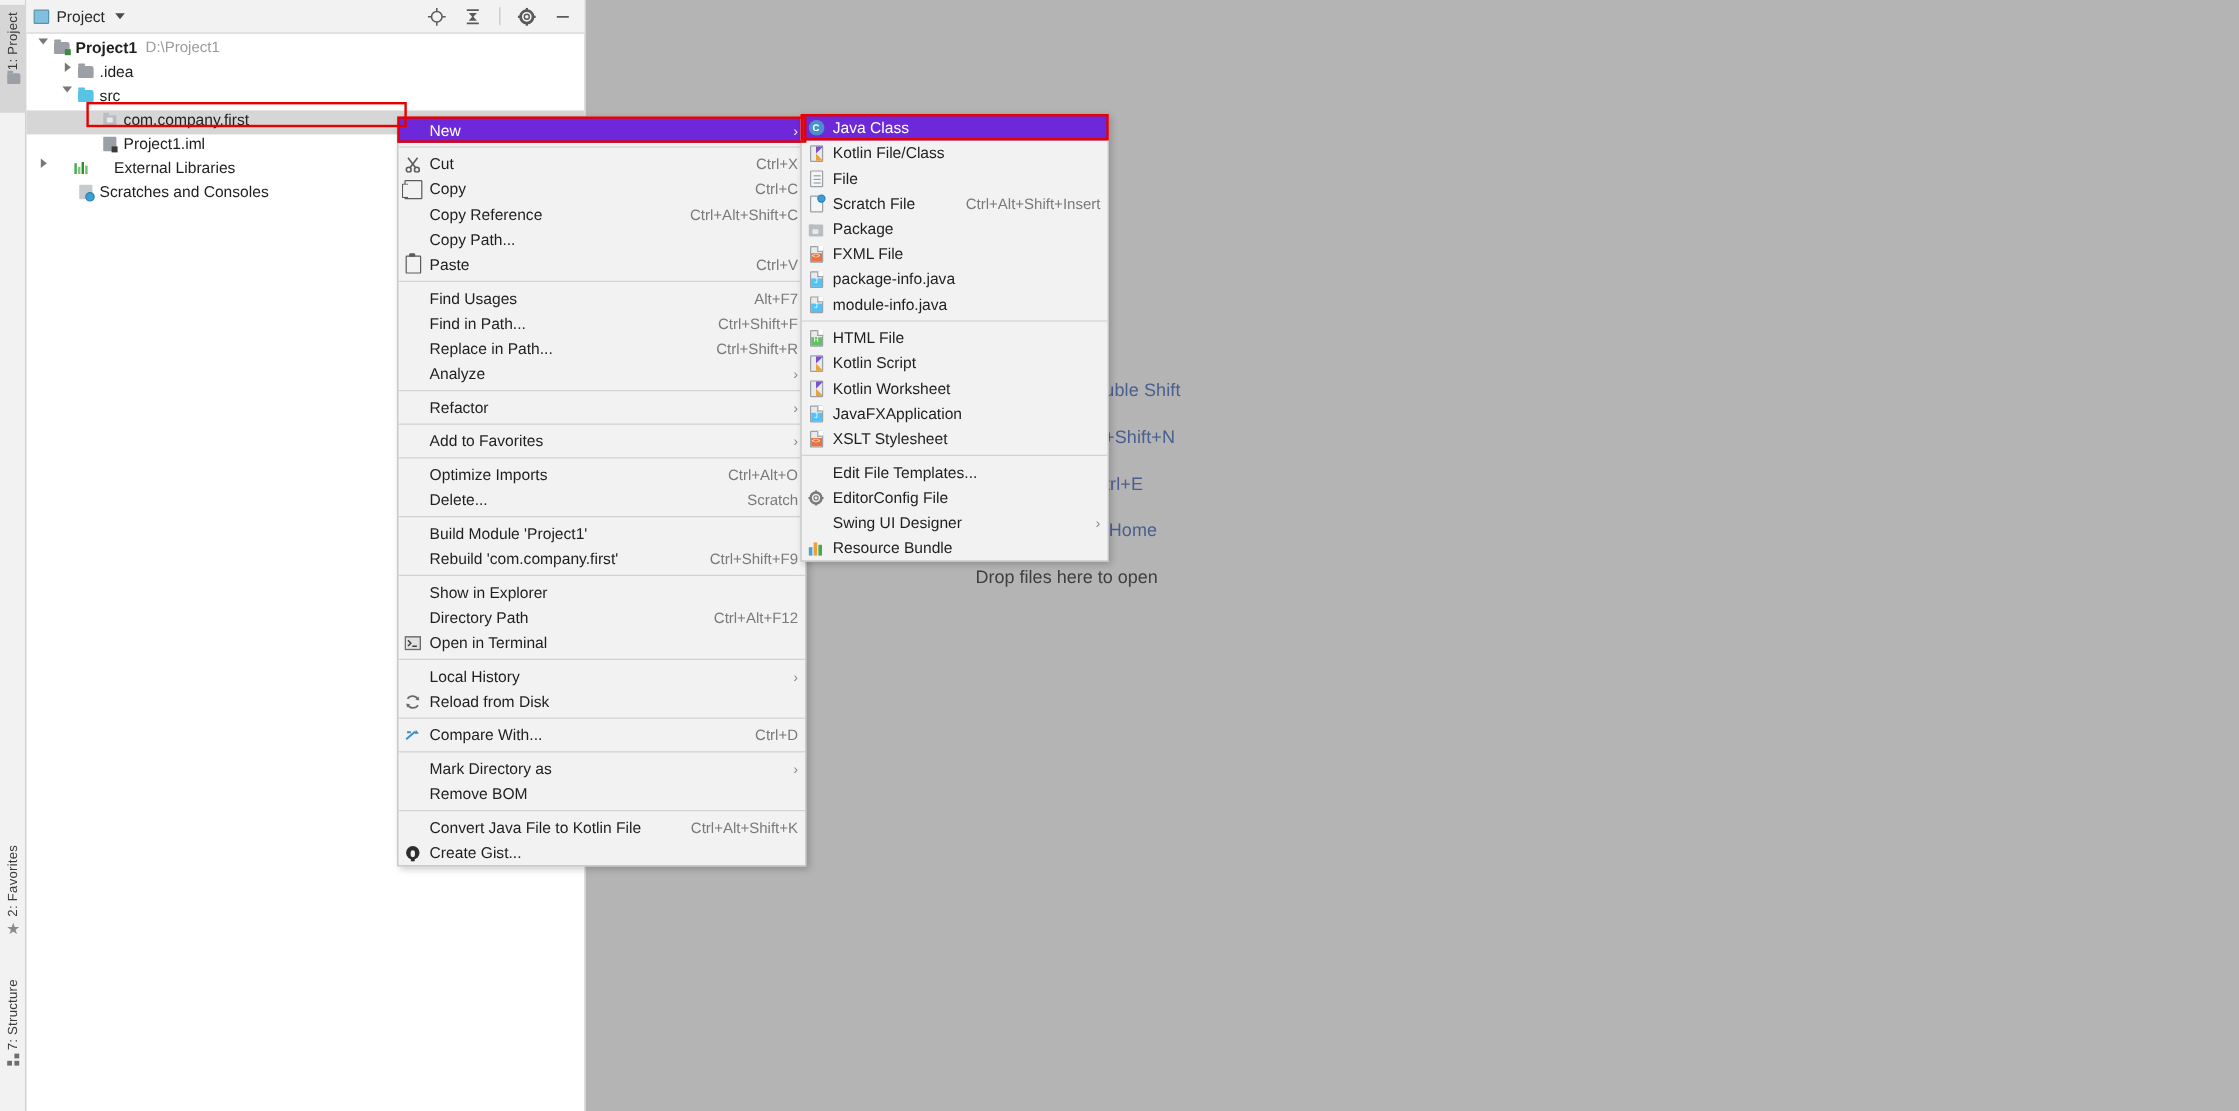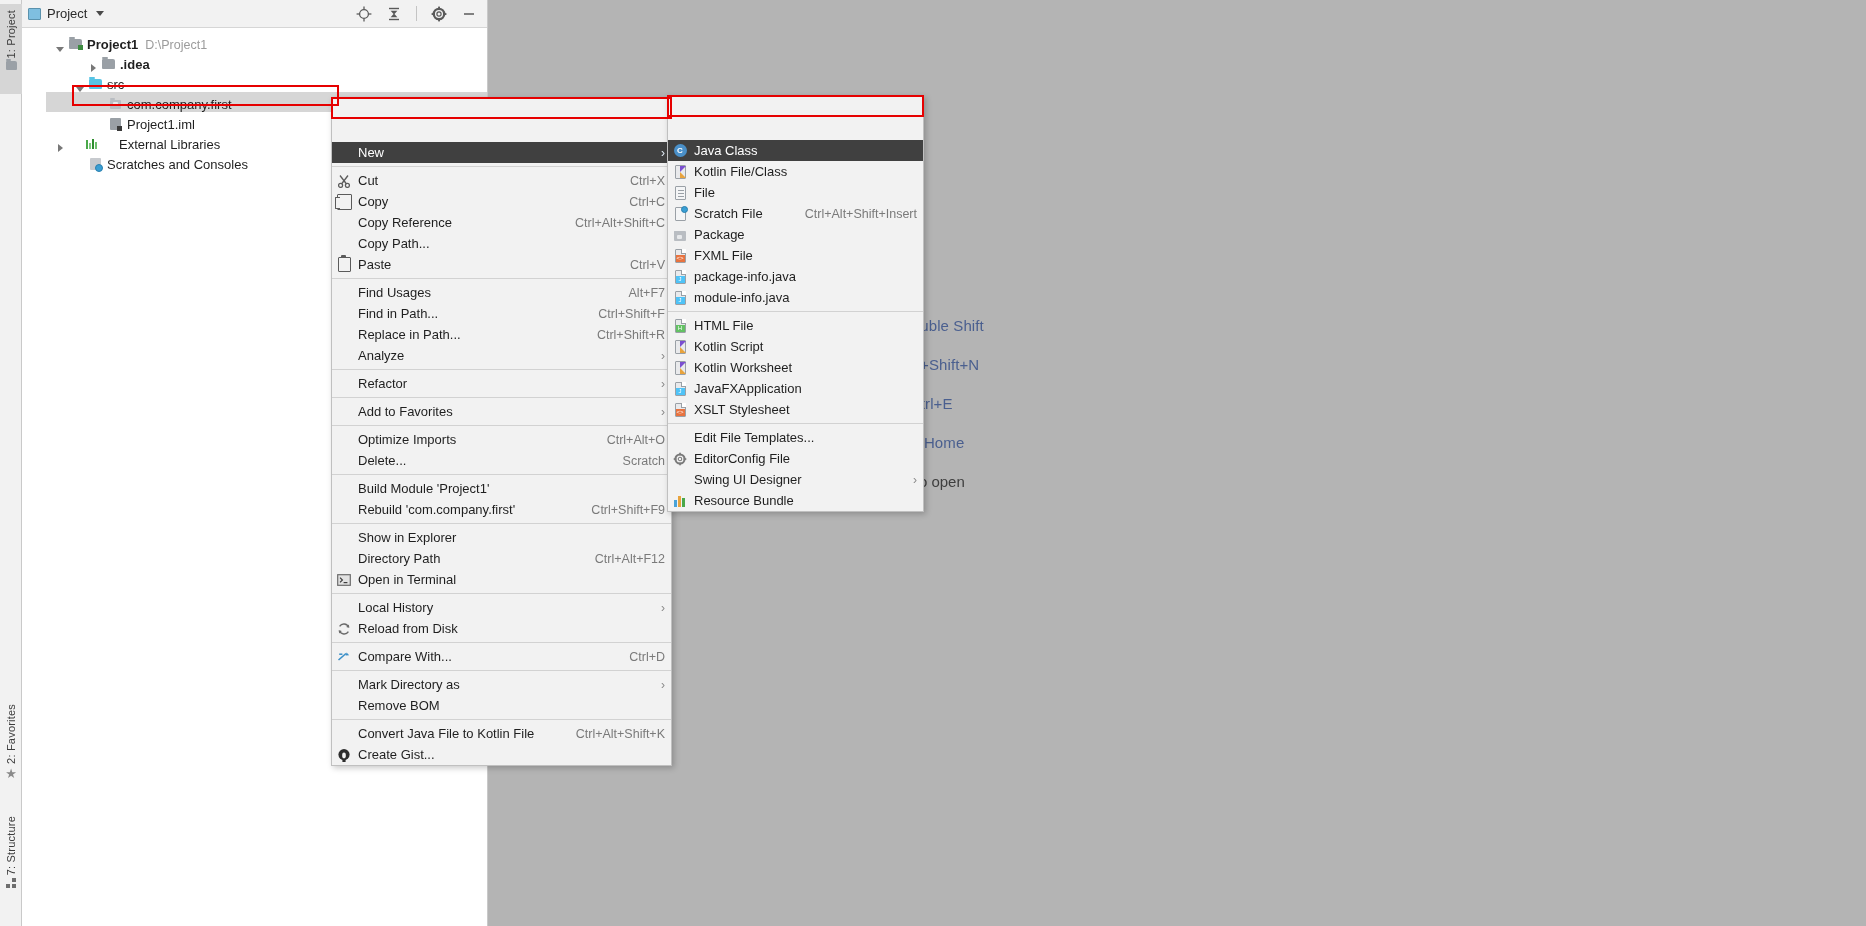--- a/index.html
+++ b/index.html
@@ -92,22 +92,22 @@
   }
   .pp-tools {
     margin-left: auto; display:flex; align-items:center; gap: 14px; padding-right: 4px;
   }
   .tb-icon { width:16px; height:16px; position:relative; }
   .tb-sep { width:1px; height:15px; background:#c4c4c4; }
 
   
   .tree { padding-top: 4px; font-size: 13px; color: #1f1f1f; }
   .trow {
-    display:flex; align-items:flex-end; height: 20px;
-    padding-left: 4px; white-space: nowrap; position: relative; margin-left: 24px;
+    display:flex; align-items:flex-start; height: 20px;
+    padding-left: 4px; white-space: nowrap; position: relative;
   }
   .trow.selected { background: #d6d6d6; }
   .arrow {
     width: 16px; display:inline-flex; justify-content:center; align-items:center;
     color: #6e6e6e; font-size: 10px;
   }
   .arrow.none { visibility: hidden; }
   .chev {
     width: 0; height: 0;
     border-top: 4px solid transparent;
@@ -216,21 +216,21 @@
     display:flex; align-items:center; justify-content:center;
   }
   .mi .mi-label { flex: 1 1 auto; padding-left: 2px; }
   .mi .mi-accel {
     color: #7a7a7a; font-size: 12.5px; padding-left: 26px;
   }
   .mi .mi-arrow {
     color: #8a8a8a; font-size: 12px; padding-left: 14px;
     width: 9px; text-align: right;
   }
-  .mi.sel { background: #404040; color: #ffffff; margin-top: 44px; }
+  .mi.sel { background: #6d28d9; color: #ffffff; }
   .mi.sel .mi-accel, .mi.sel .mi-arrow { color: #e6f0fa; }
   .msep { height: 1px; background: #d2d2d2; margin: 3px 0; }
 
   
   .g { position: relative; display: block; }
   .g-copy{ width:13px;height:14px; border:1.4px solid #5b5b5b; border-radius:1px; }
   .g-copy::after{content:"";position:absolute;left:-3px;top:2px;width:4px;height:10px;border:1.4px solid #5b5b5b;border-right:none;border-radius:1px 0 0 1px;background:#f2f2f2;}
   .g-paste{ width:11px;height:13px;border:1.4px solid #5b5b5b;border-radius:1px; }
   .g-paste::before{content:"";position:absolute;left:2px;top:-3px;width:5px;height:3px;background:#5b5b5b;border-radius:1px;}
 
@@ -365,21 +365,21 @@
         <span class="arrow">
             <i class="chev open"></i>
           </span>
         <span class="tic">
             <i class="fi-module"></i>
           </span>
         <span class="tlabel bold">Project1</span>
         <span class="tpath">D:\Project1</span>
       </div>
 
-      <div class="trow" style="padding-left:39px;font-weight:bold;">
+      <div class="trow" style="padding-left:26px;">
         <span class="arrow">
             <i class="chev"></i>
           </span>
         <span class="tic">
             <i class="fi-grey"></i>
           </span>
         <span class="tlabel">.idea</span>
       </div>
 
       <div class="trow" style="padding-left:26px;">

